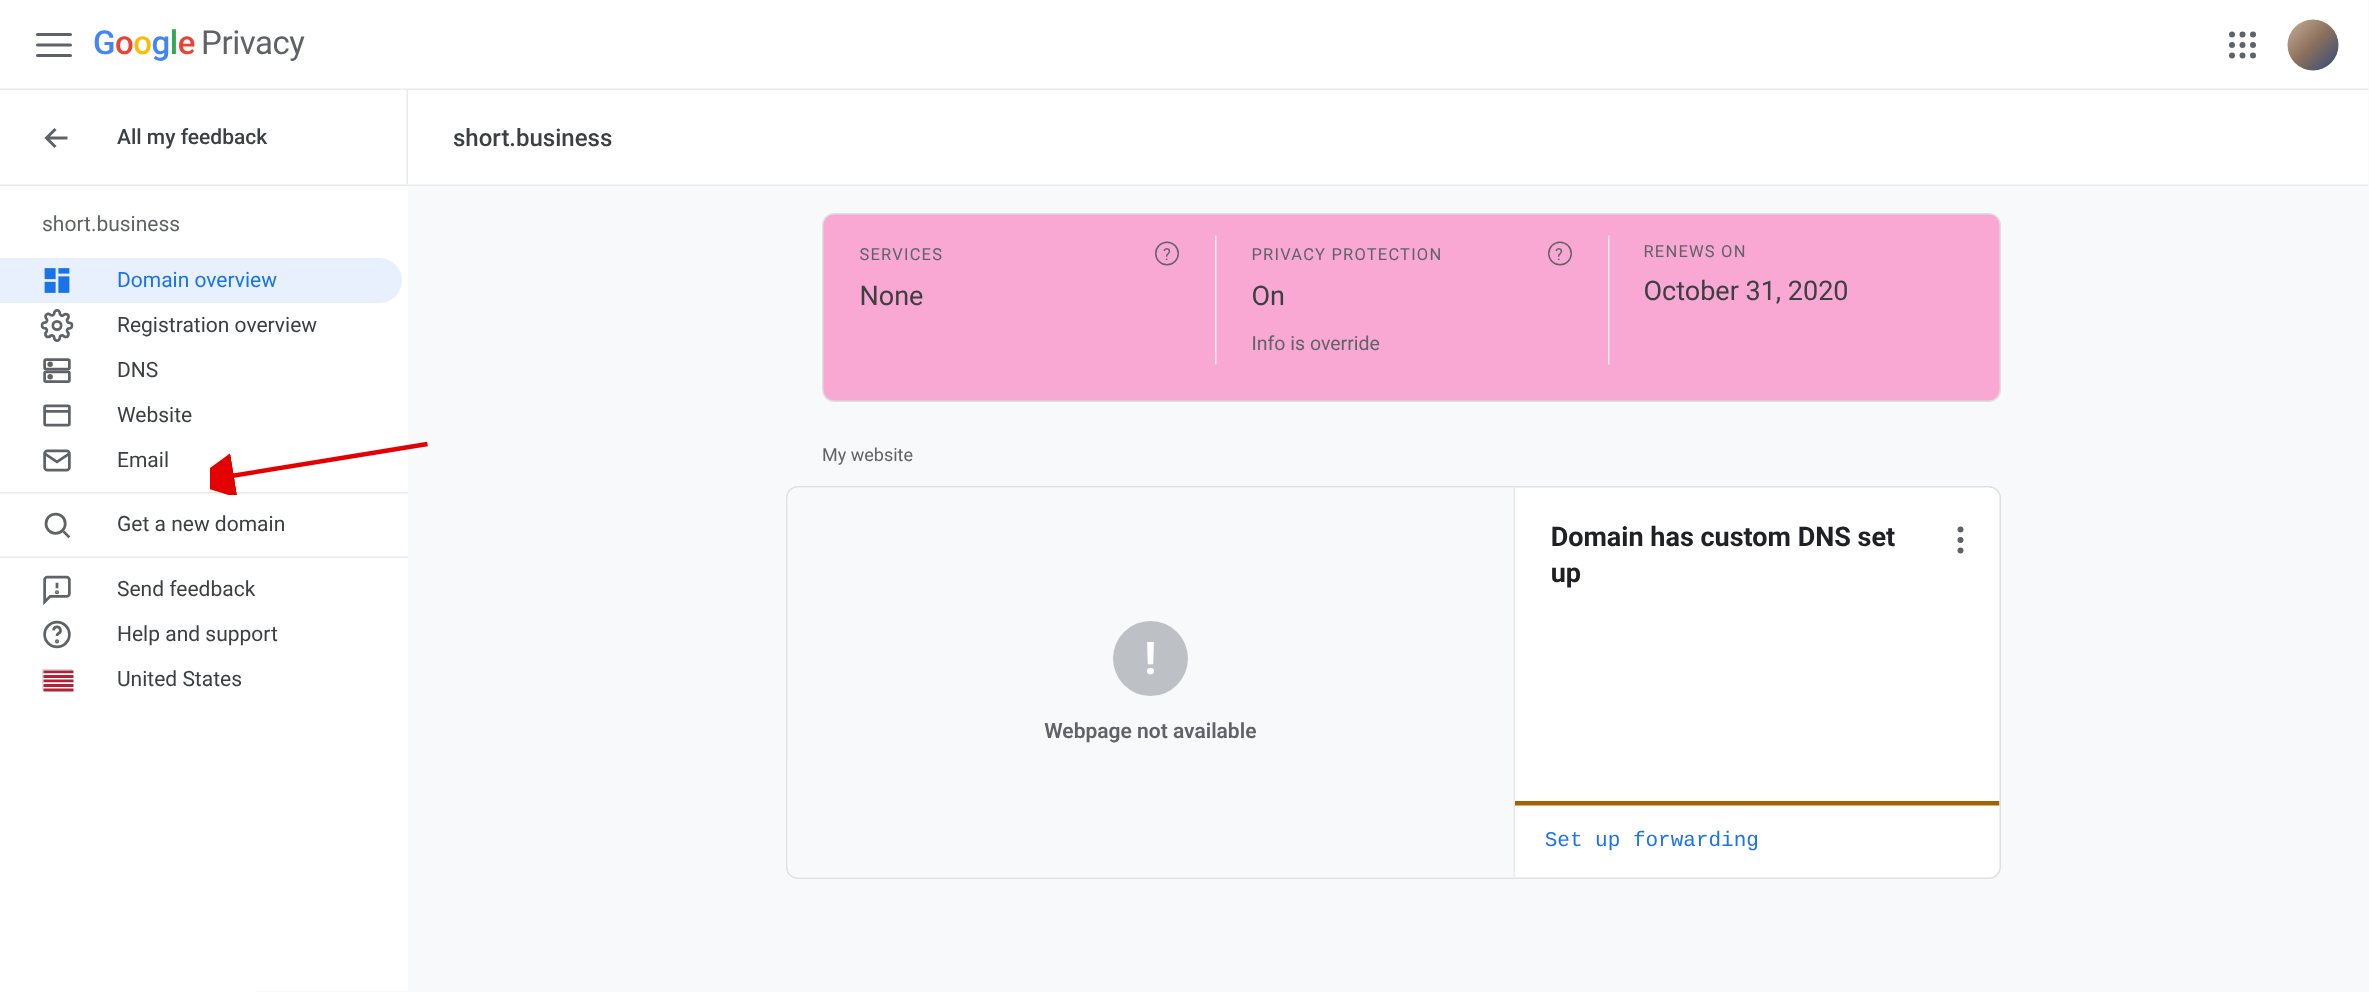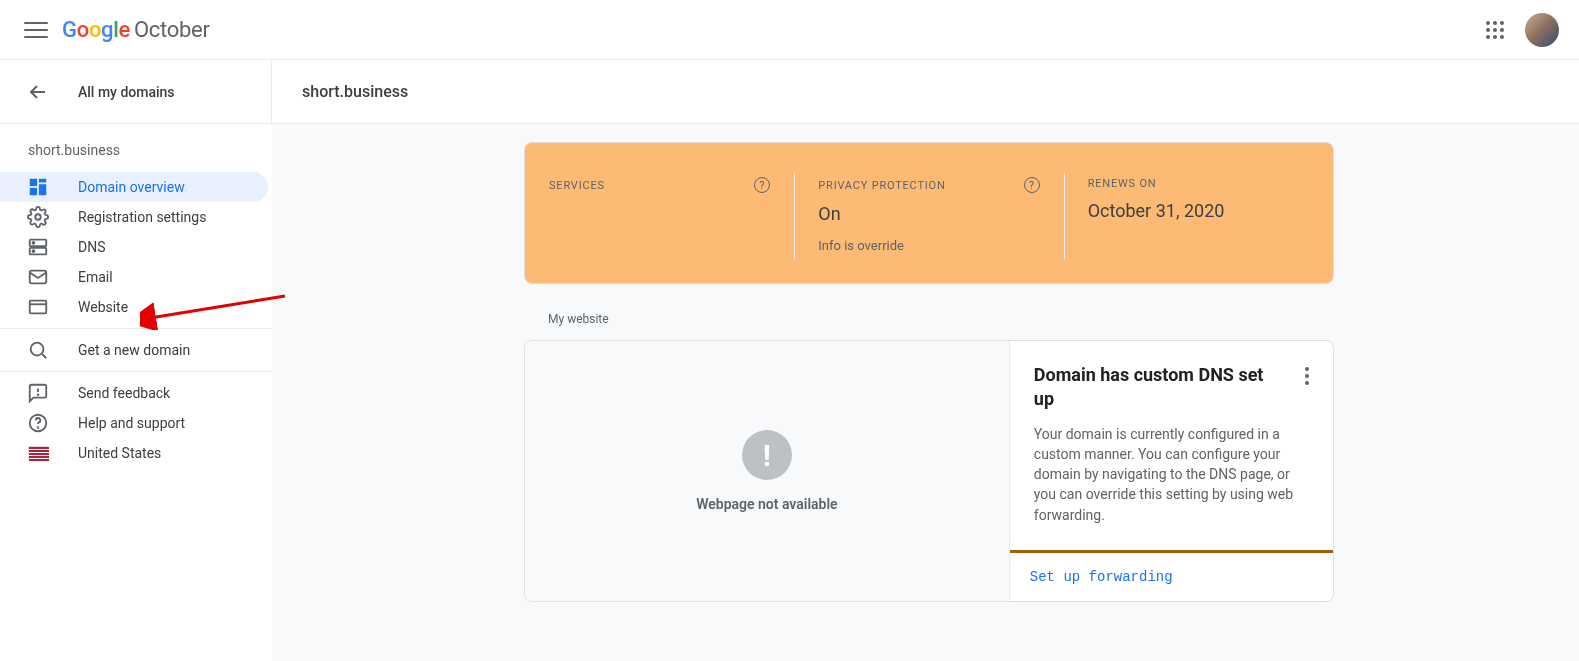--- a/index.html
+++ b/index.html
@@ -88,25 +88,26 @@
     .main {
       flex: 1;
       position: relative;
     }
     .main-inner {
       margin-left: 252px;
       max-width: 810px;
       padding-top: 18px;
     }
     .stats-card {
-      background:#fdba74;
+      background:#f9a8d4;
       border: 1px solid #e0e0e0;
       border-radius: 8px;
       display: flex;
-      padding: 34px 0 30px;
+      padding: 18px 0 30px;
+      margin-left: 24px;
     }
     .stat {
       flex: 1;
       padding: 0 24px;
       position: relative;
     }
     .stat + .stat::before {
       content: "";
       position: absolute; left: 0; top: -4px; bottom: -6px;
       width: 1px; background: #e8eaed;
@@ -188,21 +189,21 @@
       <span></span>
       <span></span>
   </div>
   <div class="logo">
     <span class="g-blue" style="font-weight:500">G</span>
       <span class="g-red" style="font-weight:500">o</span>
       <span class="g-yellow" style="font-weight:500">o</span>
       <span class="g-blue" style="font-weight:500">g</span>
       <span class="g-green" style="font-weight:500">l</span>
       <span class="g-red" style="font-weight:500">e</span>
-    <span class="logo-word2">October</span>
+    <span class="logo-word2">Privacy</span>
   </div>
   <div class="topbar-spacer"></div>
   <div class="apps-grid">
     <span></span>
       <span></span>
       <span></span>
     <span></span>
       <span></span>
       <span></span>
     <span></span>
@@ -210,21 +211,21 @@
       <span></span>
   </div>
   <div class="avatar"></div>
 </div>
 
 <div class="header2">
   <div class="header2-left">
     <svg class="back-arrow" viewBox="0 0 24 24" fill="none" stroke="currentColor" stroke-width="2">
       <path d="M19 12H5M11 18l-6-6 6-6"></path>
     </svg>
-    <span class="all-domains">All my domains</span>
+    <span class="all-domains">All my feedback</span>
   </div>
   <div class="header2-title">short.business</div>
 </div>
 
 <div class="layout">
   <div class="sidebar" style="position:relative;">
     <div class="sidebar-domain">short.business</div>
 
     <div class="nav-item active">
       <span class="icon">
@@ -238,53 +239,53 @@
       <span>Domain overview</span>
     </div>
 
     <div class="nav-item">
       <span class="icon">
         <svg viewBox="0 0 24 24" width="22" height="22" fill="none" stroke="currentColor" stroke-width="2">
             <circle cx="12" cy="12" r="3"></circle>
             <path d="M19.4 15a1.7 1.7 0 0 0 .34 1.87l.06.06a2 2 0 1 1-2.83 2.83l-.06-.06a1.7 1.7 0 0 0-1.87-.34 1.7 1.7 0 0 0-1.03 1.56V21a2 2 0 1 1-4 0v-.09a1.7 1.7 0 0 0-1.11-1.56 1.7 1.7 0 0 0-1.87.34l-.06.06a2 2 0 1 1-2.83-2.83l.06-.06a1.7 1.7 0 0 0 .34-1.87 1.7 1.7 0 0 0-1.56-1.03H3a2 2 0 1 1 0-4h.09a1.7 1.7 0 0 0 1.56-1.11 1.7 1.7 0 0 0-.34-1.87l-.06-.06a2 2 0 1 1 2.83-2.83l.06.06a1.7 1.7 0 0 0 1.87.34H9a1.7 1.7 0 0 0 1.03-1.56V3a2 2 0 1 1 4 0v.09a1.7 1.7 0 0 0 1.03 1.56 1.7 1.7 0 0 0 1.87-.34l.06-.06a2 2 0 1 1 2.83 2.83l-.06.06a1.7 1.7 0 0 0-.34 1.87V9a1.7 1.7 0 0 0 1.56 1.03H21a2 2 0 1 1 0 4h-.09a1.7 1.7 0 0 0-1.56 1.03z"></path>
           </svg>
       </span>
-      <span>Registration settings</span>
+      <span>Registration overview</span>
     </div>
 
     <div class="nav-item">
       <span class="icon">
         <svg viewBox="0 0 24 24" width="22" height="22" fill="none" stroke="currentColor" stroke-width="2">
             <rect x="3" y="4" width="18" height="7" rx="1"></rect>
             <rect x="3" y="13" width="18" height="7" rx="1"></rect>
             <circle cx="7" cy="7.5" r="1" fill="currentColor"></circle>
             <circle cx="7" cy="16.5" r="1" fill="currentColor"></circle>
           </svg>
       </span>
       <span>DNS</span>
     </div>
 
     <div class="nav-item">
       <span class="icon">
         <svg viewBox="0 0 24 24" width="22" height="22" fill="none" stroke="currentColor" stroke-width="2">
+            <rect x="3" y="5" width="18" height="14" rx="1"></rect>
+            <line x1="3" y1="9" x2="21" y2="9"></line>
+          </svg>
+      </span>
+      <span>Website</span>
+    </div>
+
+    <div class="nav-item">
+      <span class="icon">
+        <svg viewBox="0 0 24 24" width="22" height="22" fill="none" stroke="currentColor" stroke-width="2">
             <rect x="3" y="5" width="18" height="14" rx="2"></rect>
             <path d="M3 7l9 6 9-6"></path>
           </svg>
       </span>
       <span>Email</span>
-    </div>
-
-    <div class="nav-item">
-      <span class="icon">
-        <svg viewBox="0 0 24 24" width="22" height="22" fill="none" stroke="currentColor" stroke-width="2">
-            <rect x="3" y="5" width="18" height="14" rx="1"></rect>
-            <line x1="3" y1="9" x2="21" y2="9"></line>
-          </svg>
-      </span>
-      <span>Website</span>
     </div>
 
     <div class="sidebar-sep"></div>
 
     <div class="nav-item">
       <span class="icon">
         <svg viewBox="0 0 24 24" width="22" height="22" fill="none" stroke="currentColor" stroke-width="2">
             <circle cx="11" cy="11" r="7"></circle>
             <line x1="21" y1="21" x2="16.65" y2="16.65"></line>
           </svg>
@@ -348,20 +349,21 @@
 
   <div class="main">
     <div class="main-inner">
 
       <div class="stats-card">
         <div class="stat">
           <div class="stat-label">
             <span>Services</span>
             <span class="help-circle">?</span>
           </div>
+          <div class="stat-value">None</div>
         </div>
         <div class="stat">
           <div class="stat-label">
             <span>Privacy Protection</span>
             <span class="help-circle">?</span>
           </div>
           <div class="stat-value">On</div>
           <div class="stat-sub">Info is override</div>
         </div>
         <div class="stat">
@@ -382,21 +384,20 @@
         <div class="website-info">
           <div class="website-info-body">
             <div class="website-info-head">
               <div class="website-info-title">Domain has custom DNS set up</div>
               <div class="more-dots">
                   <span></span>
                   <span></span>
                   <span></span>
                 </div>
             </div>
-            <div class="website-info-desc">Your domain is currently configured in a custom manner. You can configure your domain by navigating to the DNS page, or you can override this setting by using web forwarding.</div>
           </div>
           <div class="website-info-foot">
             <span class="forward-link">Set up forwarding</span>
           </div>
         </div>
       </div>
 
     </div>
   </div>
 </div>

